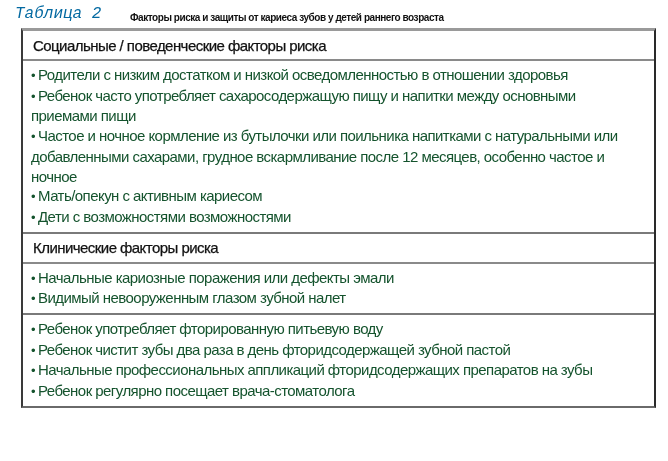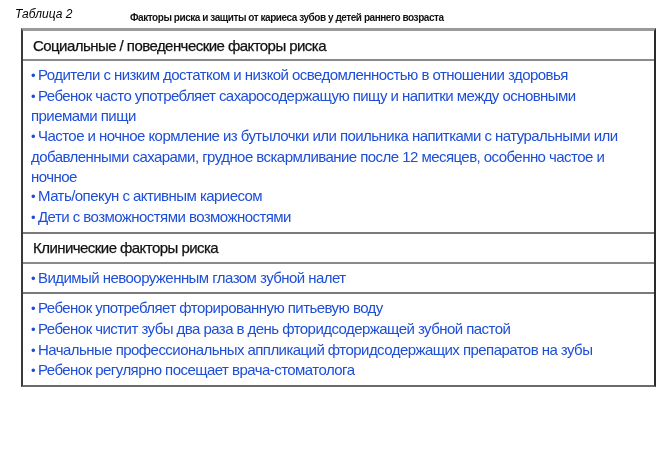--- a/index.html
+++ b/index.html
@@ -19,25 +19,25 @@
       position: absolute;
       top: 4px;
       left: 15px;
       width: 640px;
       height: 22px;
     }
     .caption-label {
       position: absolute;
       left: 0;
       top: 0;
-      font-family: Liberation Sans, sans-serif;
+      font-family: Liberation Mono, monospace;
       font-style: italic;
-      font-size: 12px;
+      font-size: 16px;
       line-height: 20px;
-      color: #000000;
+      color: #0369a1;
     }
     .caption-title {
       position: absolute;
       left: 115px;
       top: 4px;
       font-family: "Liberation Sans", "DejaVu Sans", sans-serif;
       font-weight: bold;
       font-size: 10px;
       line-height: 20px;
       letter-spacing: -0.45px;
@@ -66,21 +66,21 @@
       color: #111;
       border-bottom: 2px solid #8a8a8a;
       box-sizing: border-box;
       -webkit-text-stroke: 0.25px #111;
     }
     .section-body {
       padding: 4px 10px 4px 8px;
       font-size: 15px;
       line-height: 19.7px;
       letter-spacing: -0.55px;
-      color: #1d4ed8;
+      color: #14532d;
       border-bottom: 2px solid #7a7a7a;
       box-sizing: border-box;
     }
     .section-body:last-child {
       border-bottom: none;
       border-radius: 32px;
     }
     .section-body ul {
       list-style: none;
       margin: 0;
@@ -113,20 +113,21 @@
       <li><span class="bullet">•</span><span>Ребенок часто употребляет сахаросодержащую пищу и напитки между основными приемами пищи</span></li>
       <li><span class="bullet">•</span><span>Частое и ночное кормление из бутылочки или поильника напитками с натуральными или добавленными сахарами, грудное вскармливание после 12 месяцев, особенно частое и ночное</span></li>
       <li><span class="bullet">•</span><span>Мать/опекун с активным кариесом</span></li>
       <li><span class="bullet">•</span><span>Дети с возможностями возможностями</span></li>
     </ul>
   </div>
 
   <div class="section-header">Клинические факторы риска</div>
   <div class="section-body">
     <ul>
+      <li><span class="bullet">•</span><span>Начальные кариозные поражения или дефекты эмали</span></li>
       <li><span class="bullet">•</span><span>Видимый невооруженным глазом зубной налет</span></li>
     </ul>
   </div>
 
   <div class="section-body">
     <ul>
       <li><span class="bullet">•</span><span>Ребенок употребляет фторированную питьевую воду</span></li>
       <li><span class="bullet">•</span><span>Ребенок чистит зубы два раза в день фторидсодержащей зубной пастой</span></li>
       <li><span class="bullet">•</span><span>Начальные профессиональных аппликаций фторидсодержащих препаратов на зубы</span></li>
       <li><span class="bullet">•</span><span>Ребенок регулярно посещает врача-стоматолога</span></li>

